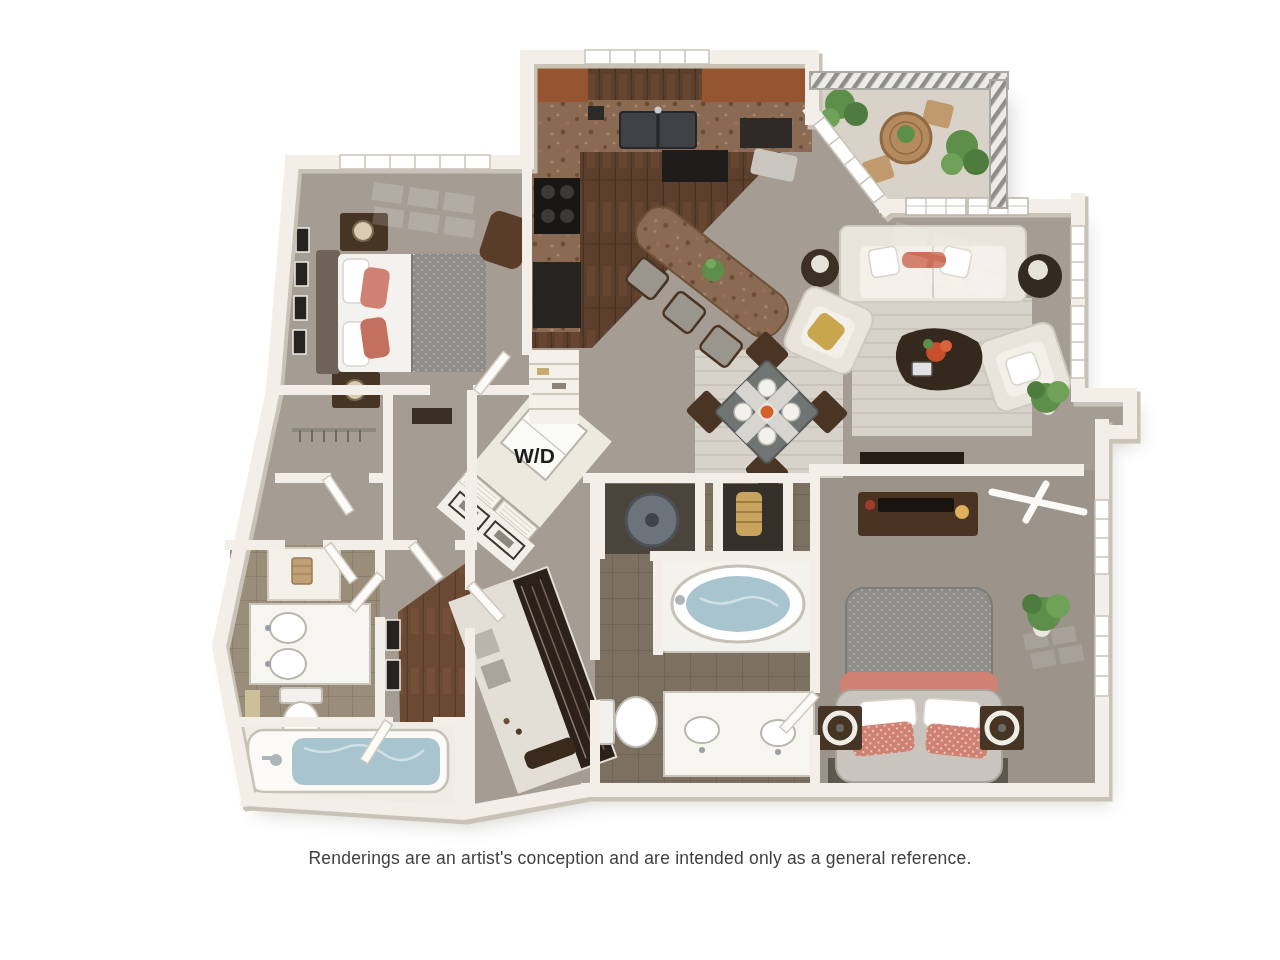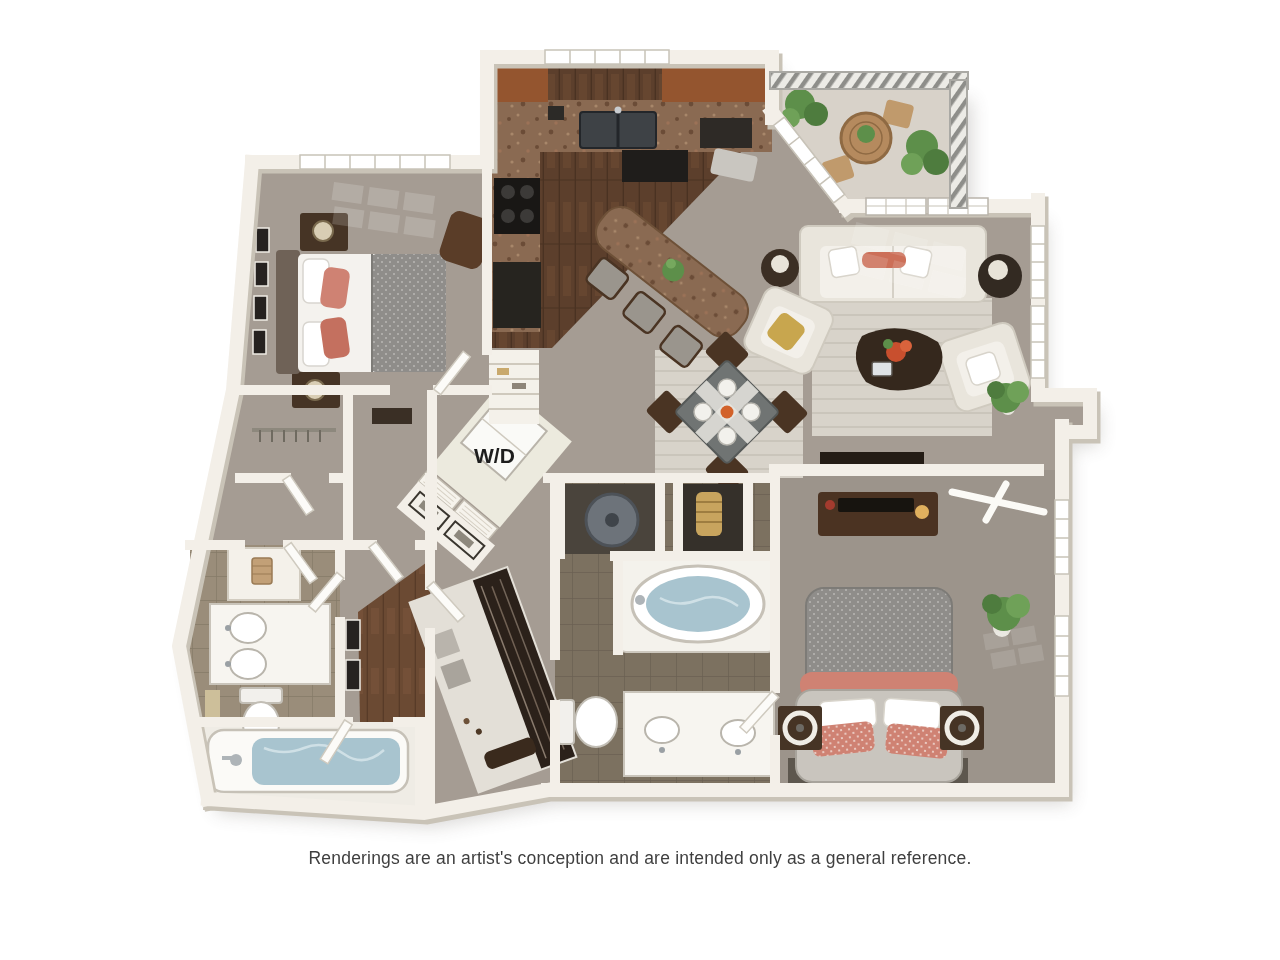--- a/index.html
+++ b/index.html
@@ -5,21 +5,21 @@
   :root{
     --wall:#f3efe8; --wallsh:#c9c3b7; --carpet:#a59c93; --carpet2:#9c948b;
     --wood:#5c3f2c; --woodhall:#6b4a33; --tilea:#9a8d7a; --tileb:#7c7160;
     --rug:#d8d3ca; --water:#a8c4cf; --coral:#cf8273; --cream:#e9e5dc;
     --darkwood:#463425; --granite:#8a6a52; --green:#5d8f4a; --balc:#d8d2c9;
     --text:#3f3f3f;
   }
   html,body{margin:0;padding:0;}
   body{width:1280px;height:960px;background:#ffffff;overflow:hidden;
        font-family:"Liberation Sans", sans-serif;position:relative;}
-  .stage{position:absolute;inset:0;}
+  .stage{position:absolute;inset:0;padding-left:40px;}
   svg{display:block;}
   .f-wall{fill:var(--wall);}
   .s-wall{stroke:var(--wall);fill:none;}
   .s-wallsh{stroke:var(--wallsh);fill:none;}
   .f-carpet{fill:var(--carpet);}
   .f-carpet2{fill:var(--carpet2);}
   .f-water{fill:var(--water);}
   .f-coral{fill:var(--coral);}
   .f-cream{fill:var(--cream);}
   .f-dw{fill:var(--darkwood);}

